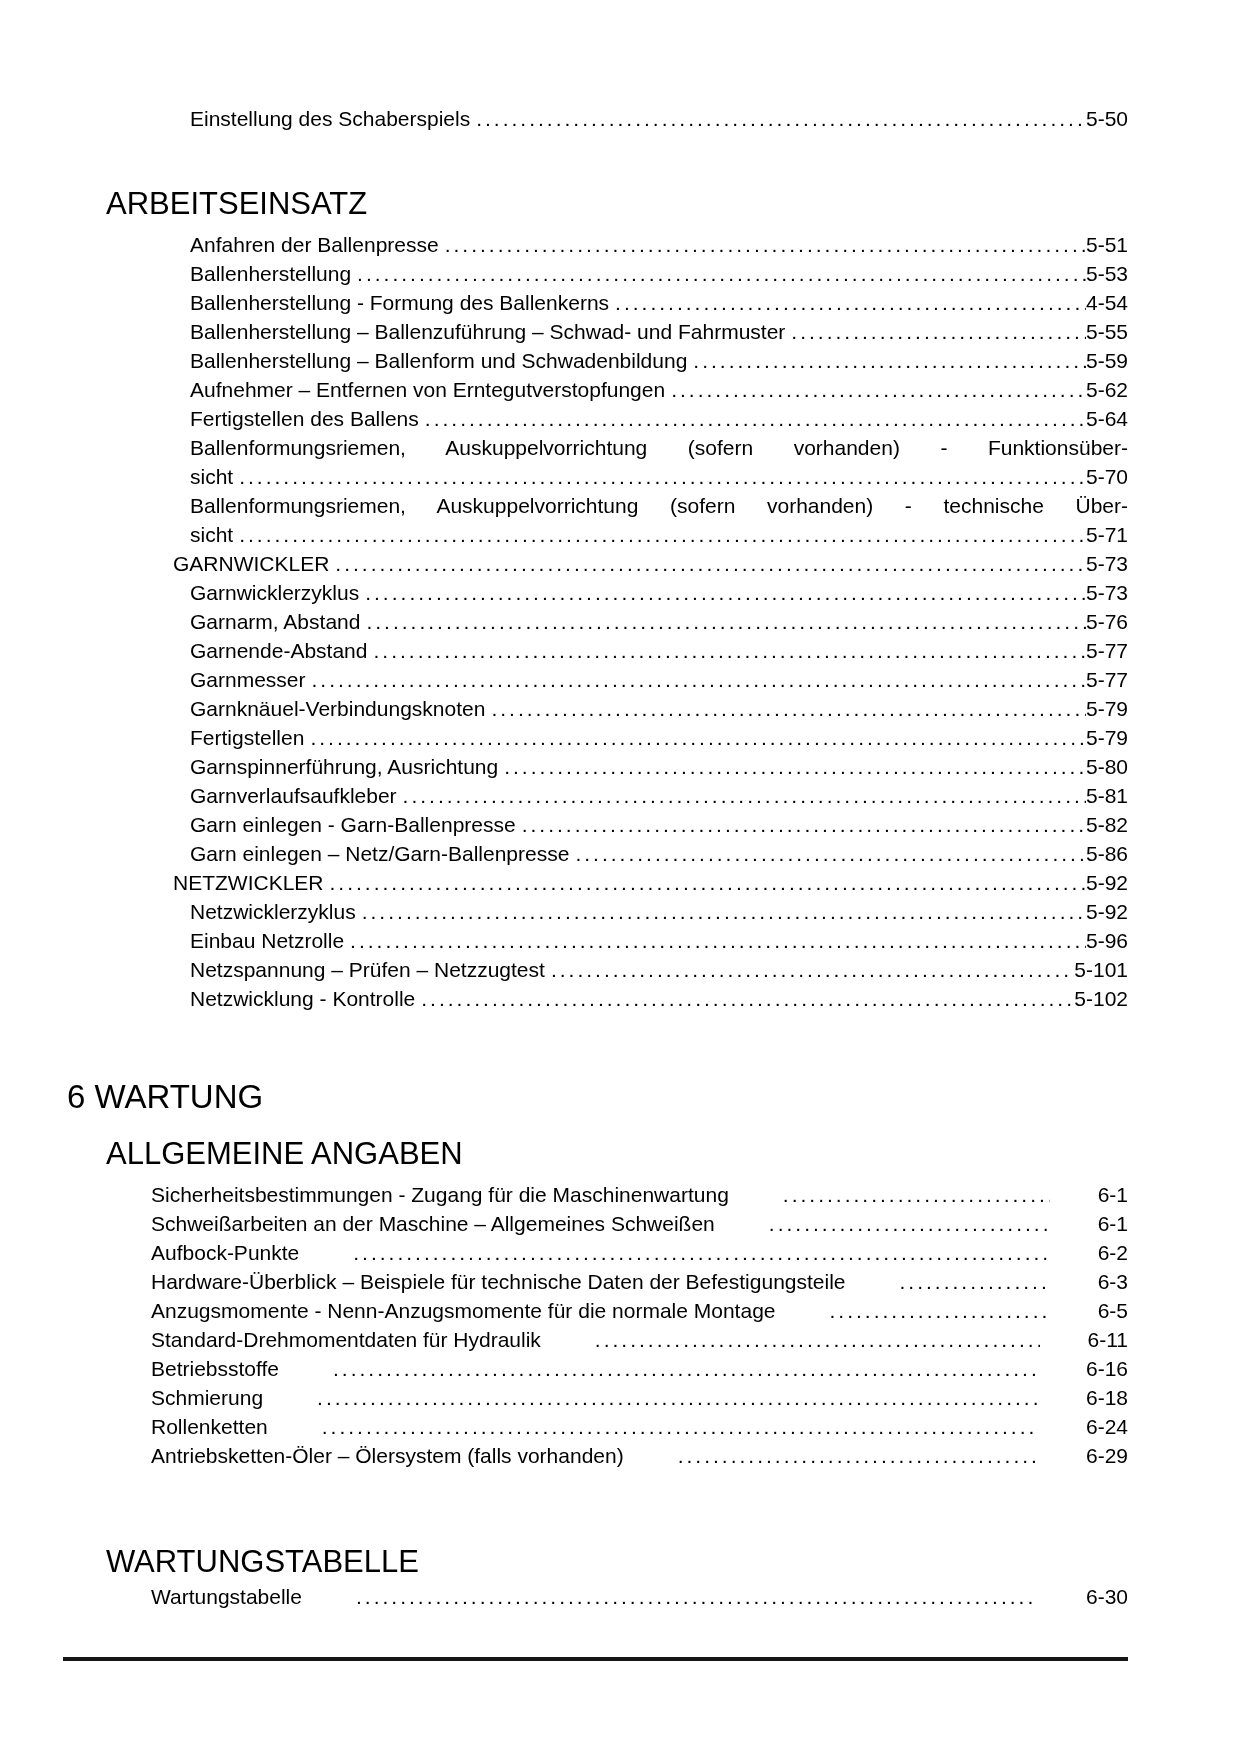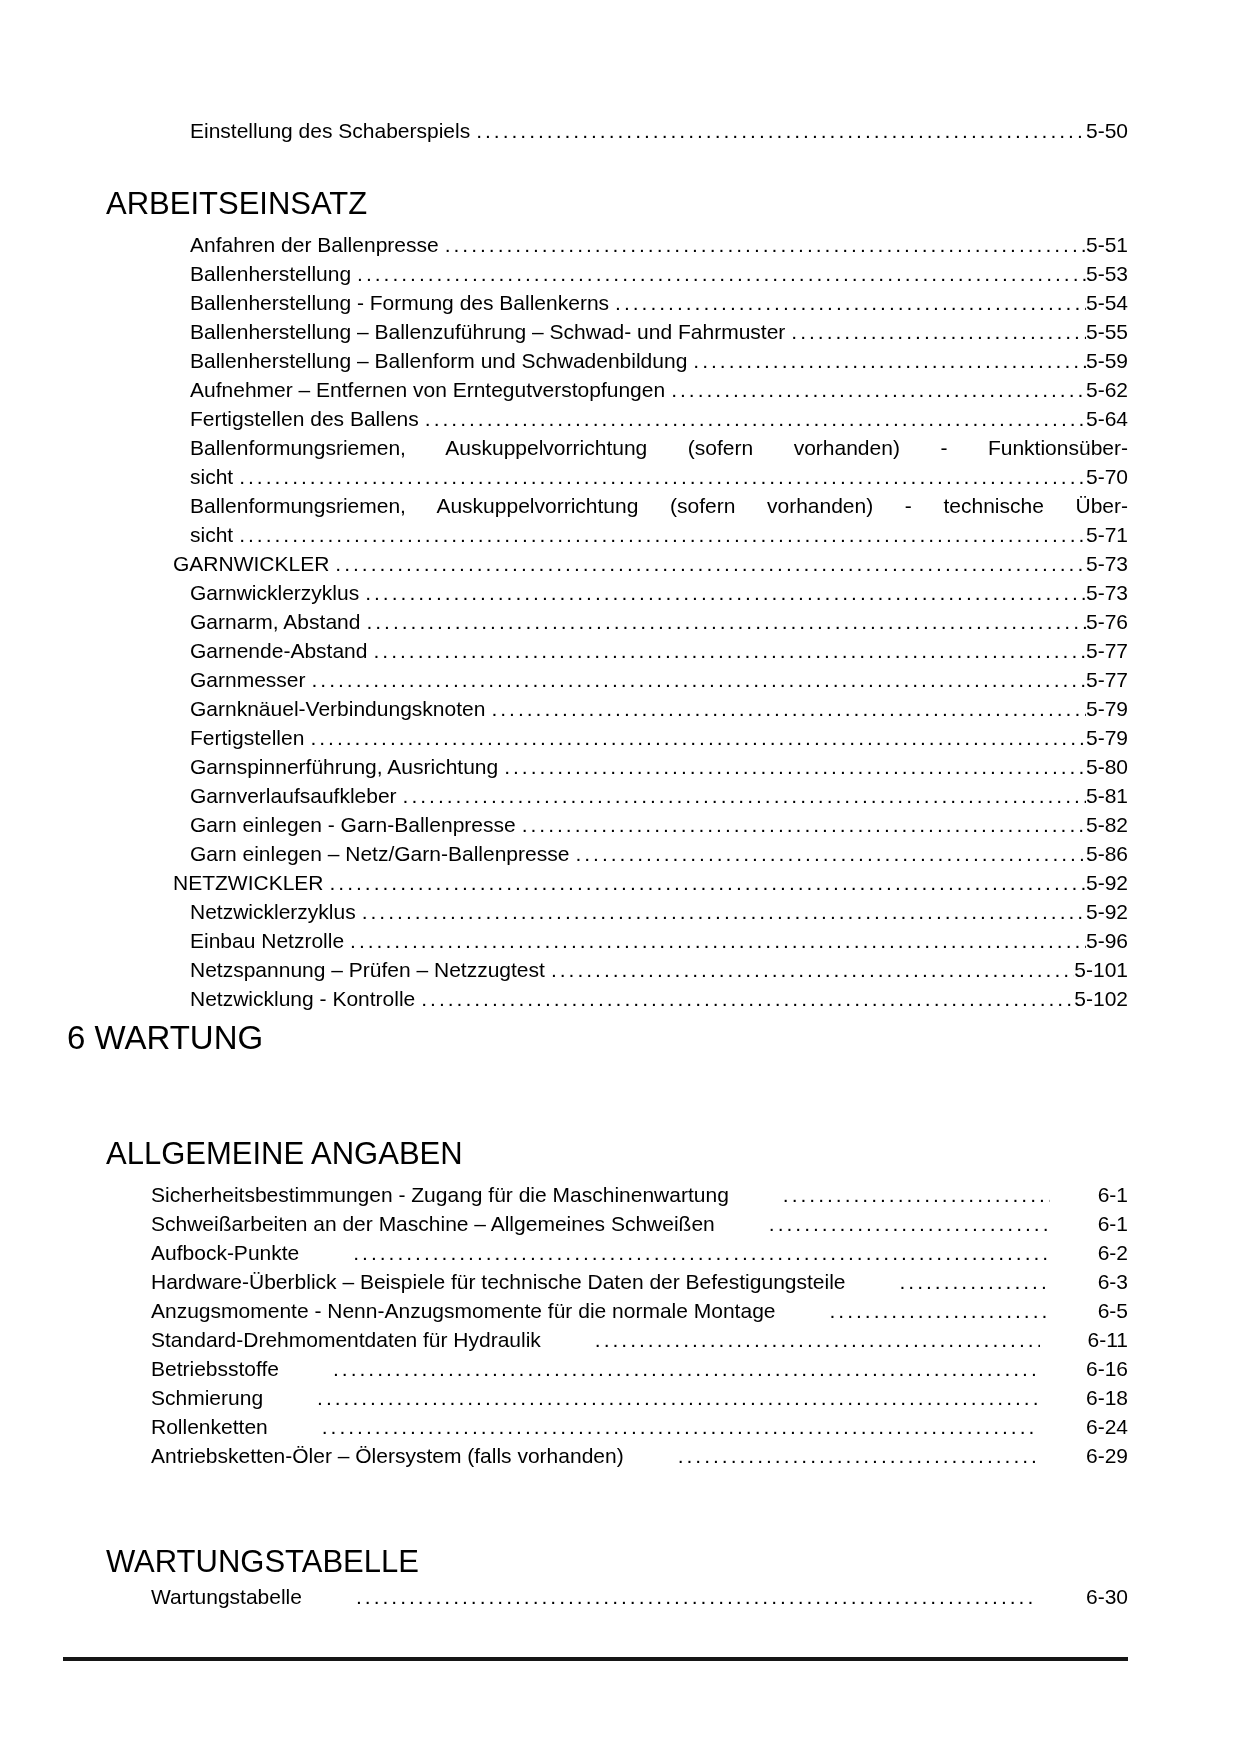--- a/index.html
+++ b/index.html
@@ -7,23 +7,23 @@
     position: relative;
     width: 1241px;
     height: 1754px;
     margin: 0 auto;
     background: #ffffff;
     color: #000000;
     font-family: "Liberation Sans", sans-serif;
     overflow: hidden;
   }
   .block { position: absolute; left: 0; width: 100%; box-sizing: border-box; }
-  #block-1 { top: 116px; }
+  #block-1 { top: 104px; }
   #block-2 { top: 186px; }
-  #block-3 { top: 1018px; }
+  #block-3 { top: 1077px; }
   #block-4 { top: 1136px; }
   #block-5 { top: 1544px; }
 
   .heading { font-weight: 400; white-space: nowrap; }
   .heading.lv-section { font-size: 31px; line-height: 36px; margin-bottom: 8px; }
   .heading.lv-chapter { font-size: 33px; line-height: 40px; margin-bottom: 0; }
   #block-5 .heading { margin-bottom: 2px; }
 
   .toc-row, .wrap-line {
     font-size: 21px;
@@ -88,21 +88,21 @@
           <span class="pg">5-51</span>
         </div>
         <div class="toc-row lv-entry5">
           <span class="lbl">Ballenherstellung</span>
           <span class="dots"></span>
           <span class="pg">5-53</span>
         </div>
         <div class="toc-row lv-entry5">
           <span class="lbl">Ballenherstellung - Formung des Ballenkerns</span>
           <span class="dots"></span>
-          <span class="pg">5-54</span>
+          <span class="pg">4-54</span>
         </div>
         <div class="toc-row lv-entry5">
           <span class="lbl">Ballenherstellung – Ballenzuführung – Schwad- und Fahrmuster</span>
           <span class="dots"></span>
           <span class="pg">5-55</span>
         </div>
         <div class="toc-row lv-entry5">
           <span class="lbl">Ballenherstellung – Ballenform und Schwadenbildung</span>
           <span class="dots"></span>
           <span class="pg">5-59</span>

